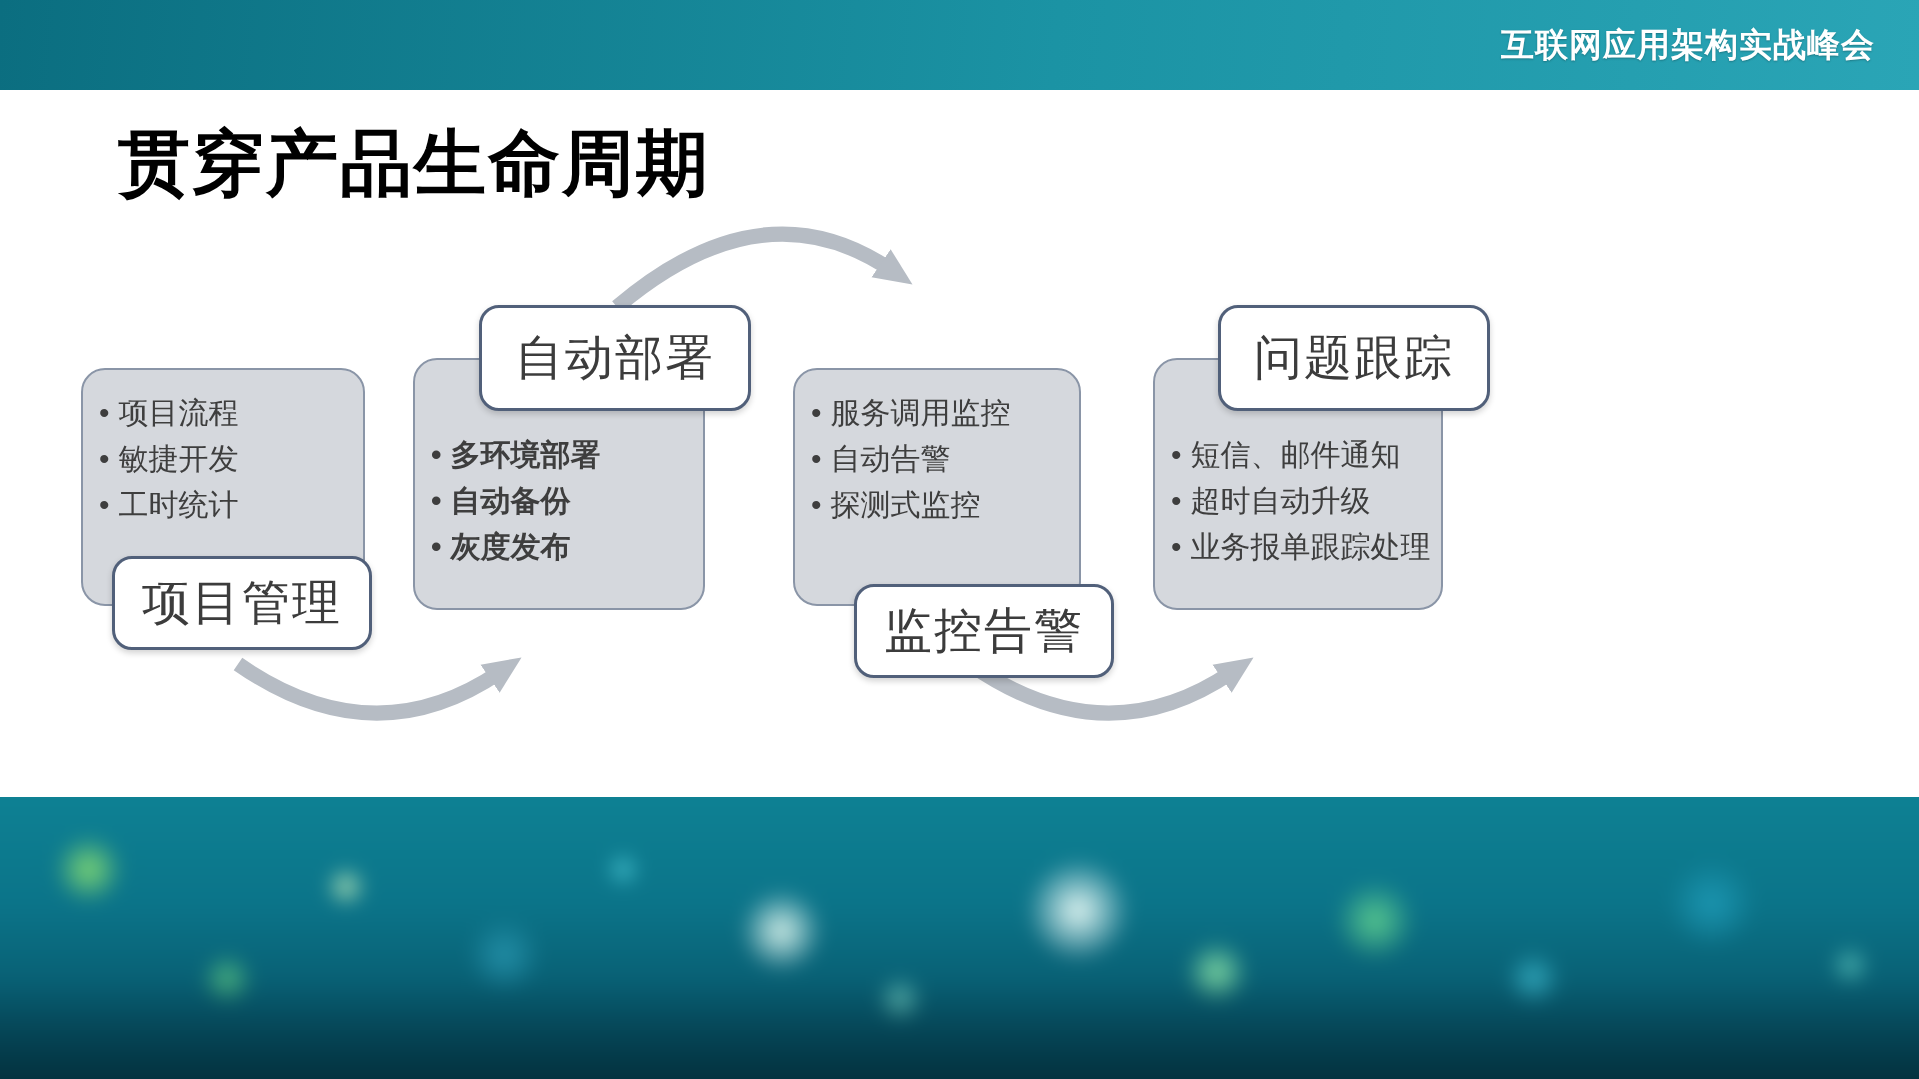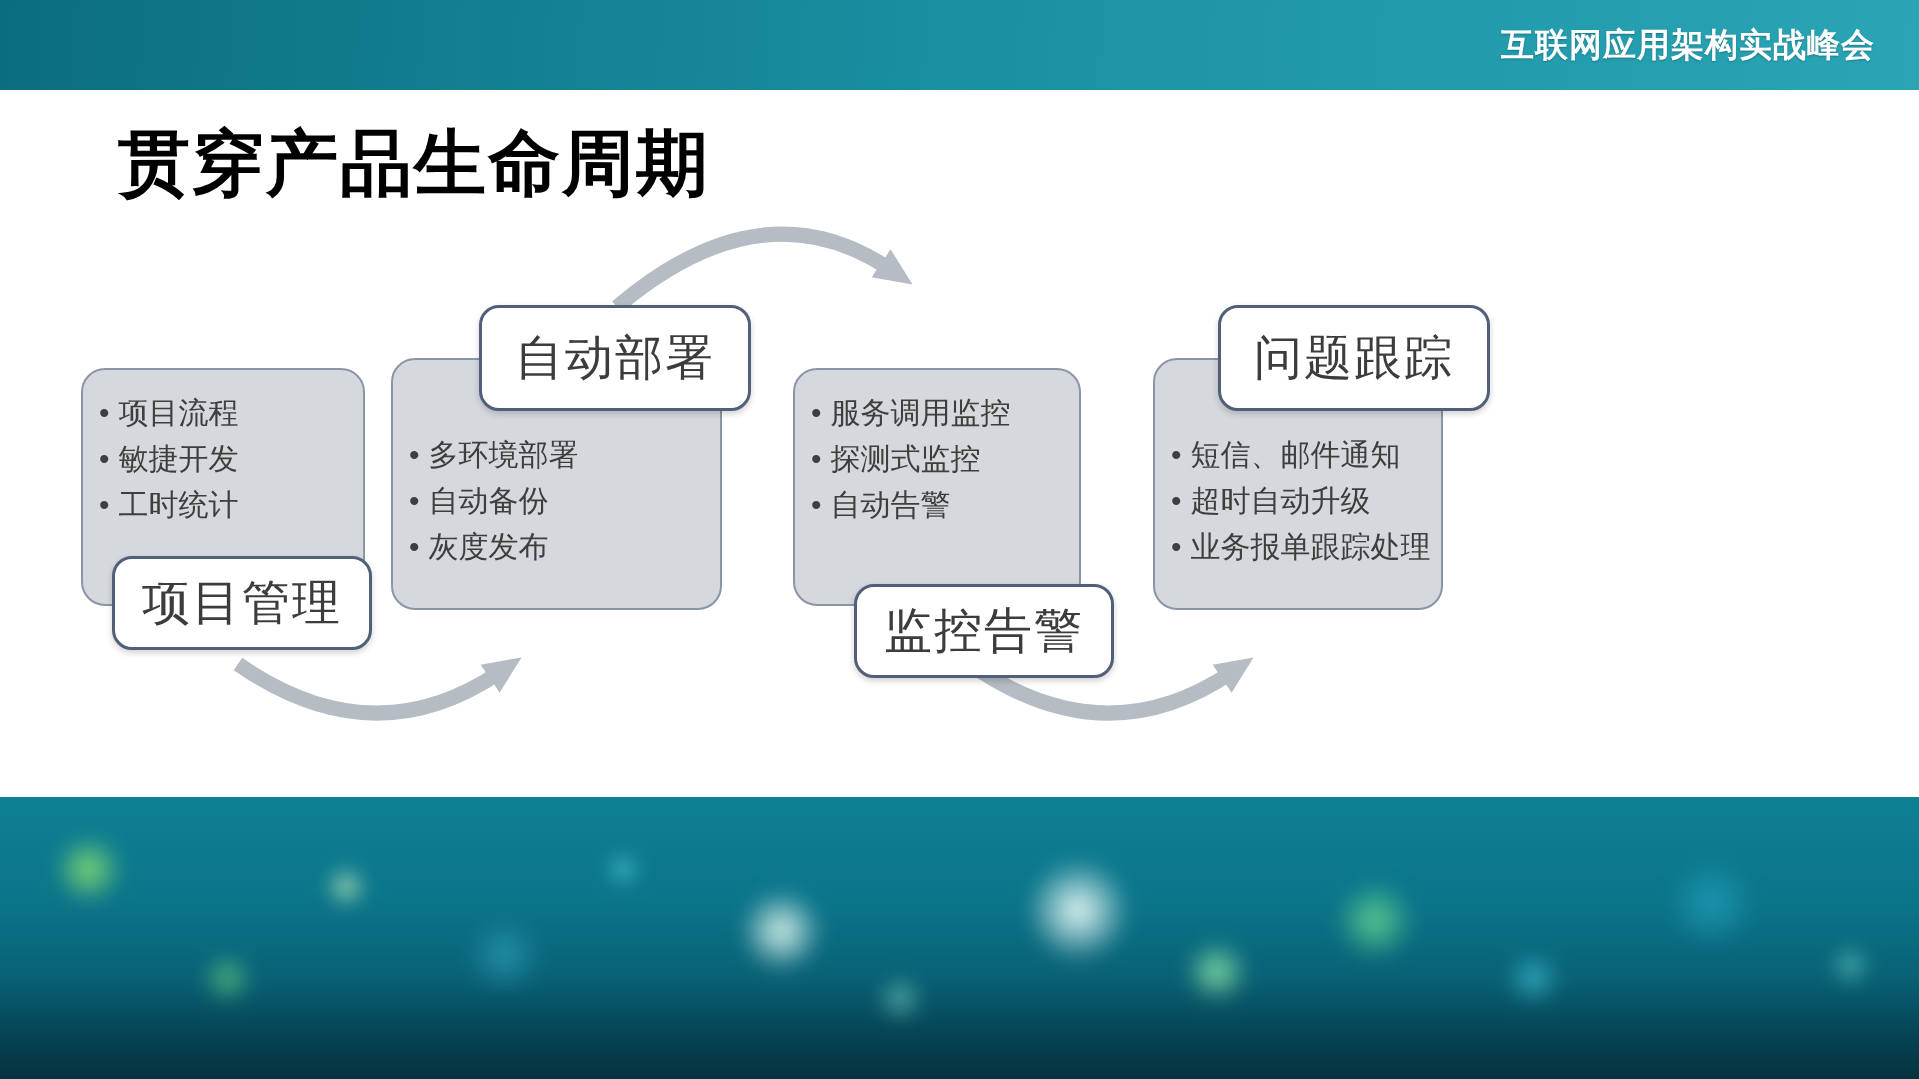--- a/index.html
+++ b/index.html
@@ -104,34 +104,34 @@
 
 <div class="stage-box pad-top-bullets" style="left:57px;top:368px;width:284px;height:238px;margin-left:24px;">
   <ul class="bullets">
     <li>项目流程</li>
     <li>敏捷开发</li>
     <li>工时统计</li>
   </ul>
 </div>
 <div class="stage-label" style="left:112px;top:556px;width:260px;height:94px;">项目管理</div>
 
-<div class="stage-box pad-bottom-label" style="left:391px;top:358px;width:331px;height:252px;">
+<div class="stage-box pad-bottom-label" style="left:413px;top:358px;width:292px;height:252px;font-weight:bold;">
   <ul class="bullets">
     <li>多环境部署</li>
     <li>自动备份</li>
     <li>灰度发布</li>
   </ul>
 </div>
 <div class="stage-label" style="left:479px;top:305px;width:272px;height:106px;">自动部署</div>
 
 <div class="stage-box pad-top-bullets" style="left:793px;top:368px;width:288px;height:238px;">
   <ul class="bullets">
     <li>服务调用监控</li>
+    <li>自动告警</li>
     <li>探测式监控</li>
-    <li>自动告警</li>
   </ul>
 </div>
 <div class="stage-label" style="left:854px;top:584px;width:260px;height:94px;">监控告警</div>
 
 <div class="stage-box pad-bottom-label" style="left:1153px;top:358px;width:290px;height:252px;">
   <ul class="bullets">
     <li>短信、邮件通知</li>
     <li>超时自动升级</li>
     <li>业务报单跟踪处理</li>
   </ul>

